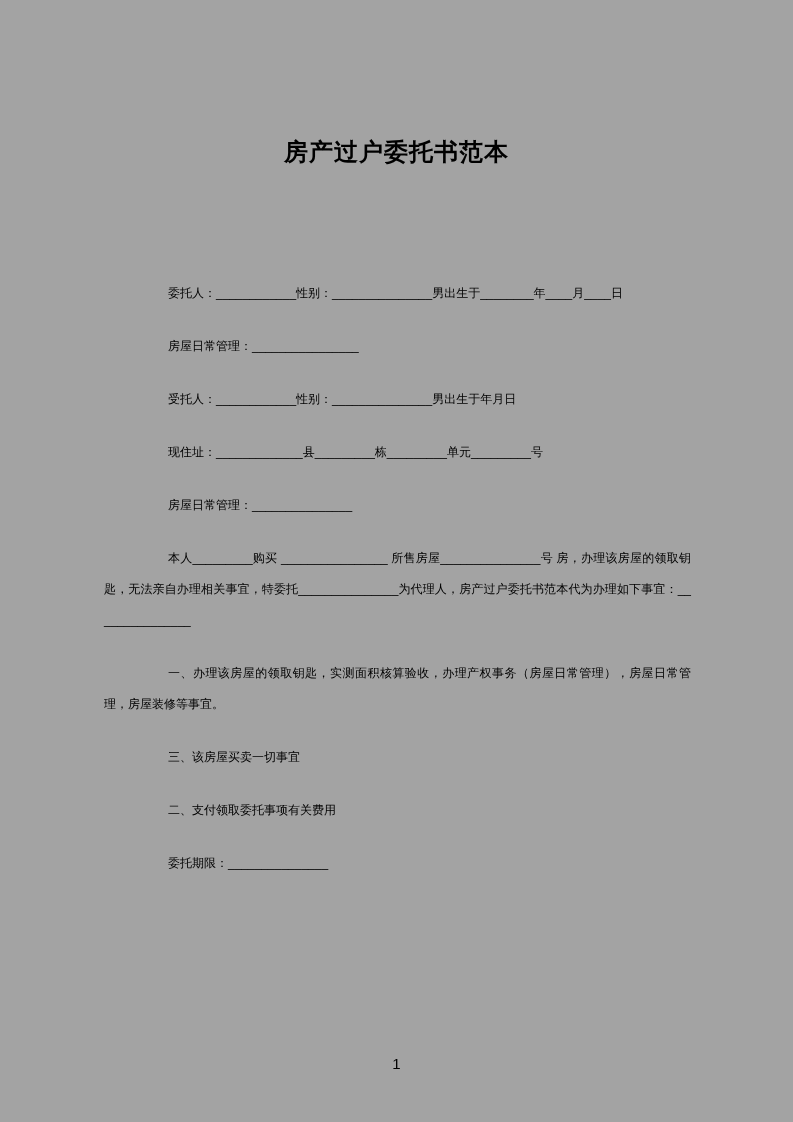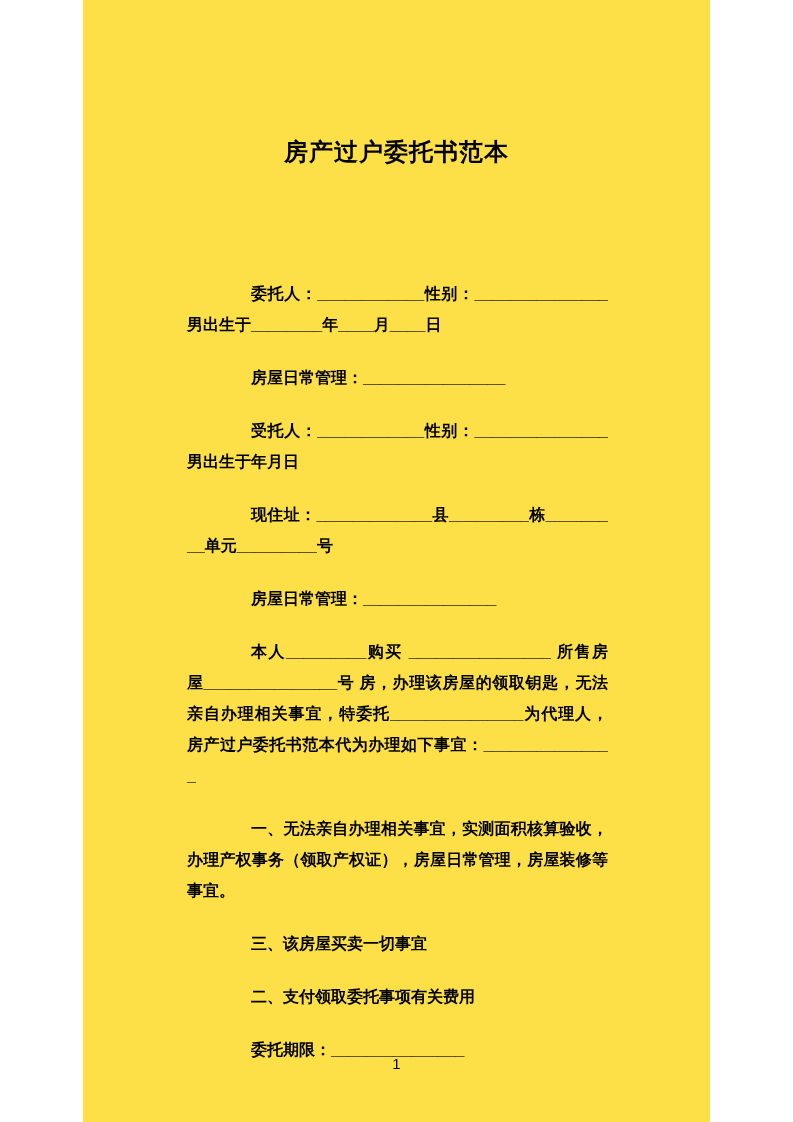--- a/index.html
+++ b/index.html
@@ -3,38 +3,38 @@
 <meta charset="utf-8">
 <style>
   * { margin: 0; padding: 0; box-sizing: border-box; }
   html, body { background: #ffffff; }
   body {
     font-family: "Liberation Sans", "DejaVu Sans", sans-serif;
     color: #000000;
   }
   .page {
     position: relative;
-    width: 627px;
+    width: 793px;
     height: 1122px;
     margin: 0 auto;
-    background: #fde047;
+    background: #a3a3a3;
     overflow: hidden;
   }
   .doc-title {
     padding-top: 136px;
     text-align: center;
     font-size: 24px;
     font-weight: bold;
     letter-spacing: 1px;
     color: #000000;
   }
   .doc-content {
     margin: 110px 102px 0 104px;
-    font-size: 16px;
-    font-weight: bold;
+    font-size: 12px;
+    font-weight: normal;
     line-height: 31px;
     text-align: justify;
     color: #000000;
   }
   .para {
     text-indent: 64px;
     margin-bottom: 22px;
     word-break: break-all;
   }
   .page-number {
@@ -55,21 +55,21 @@
 
   <h1 class="doc-title">房产过户委托书范本</h1>
 
   <div class="doc-content">
     <p class="para">委托人：____________性别：_______________男出生于________年____月____日</p>
     <p class="para">房屋日常管理：________________</p>
     <p class="para">受托人：____________性别：_______________男出生于年月日</p>
     <p class="para">现住址：_____________县_________栋_________单元_________号</p>
     <p class="para">房屋日常管理：_______________</p>
     <p class="para">本人_________购买 ________________ 所售房屋_______________号 房，办理该房屋的领取钥匙，无法亲自办理相关事宜，特委托_______________为代理人，房产过户委托书范本代为办理如下事宜：_______________</p>
-    <p class="para">一、无法亲自办理相关事宜，实测面积核算验收，办理产权事务（领取产权证），房屋日常管理，房屋装修等事宜。</p>
+    <p class="para">一、办理该房屋的领取钥匙，实测面积核算验收，办理产权事务（房屋日常管理），房屋日常管理，房屋装修等事宜。</p>
     <p class="para">三、该房屋买卖一切事宜</p>
     <p class="para">二、支付领取委托事项有关费用</p>
     <p class="para">委托期限：_______________</p>
   </div>
 
   <div class="page-number">1</div>
 
 </div>
 
 </body></html>

